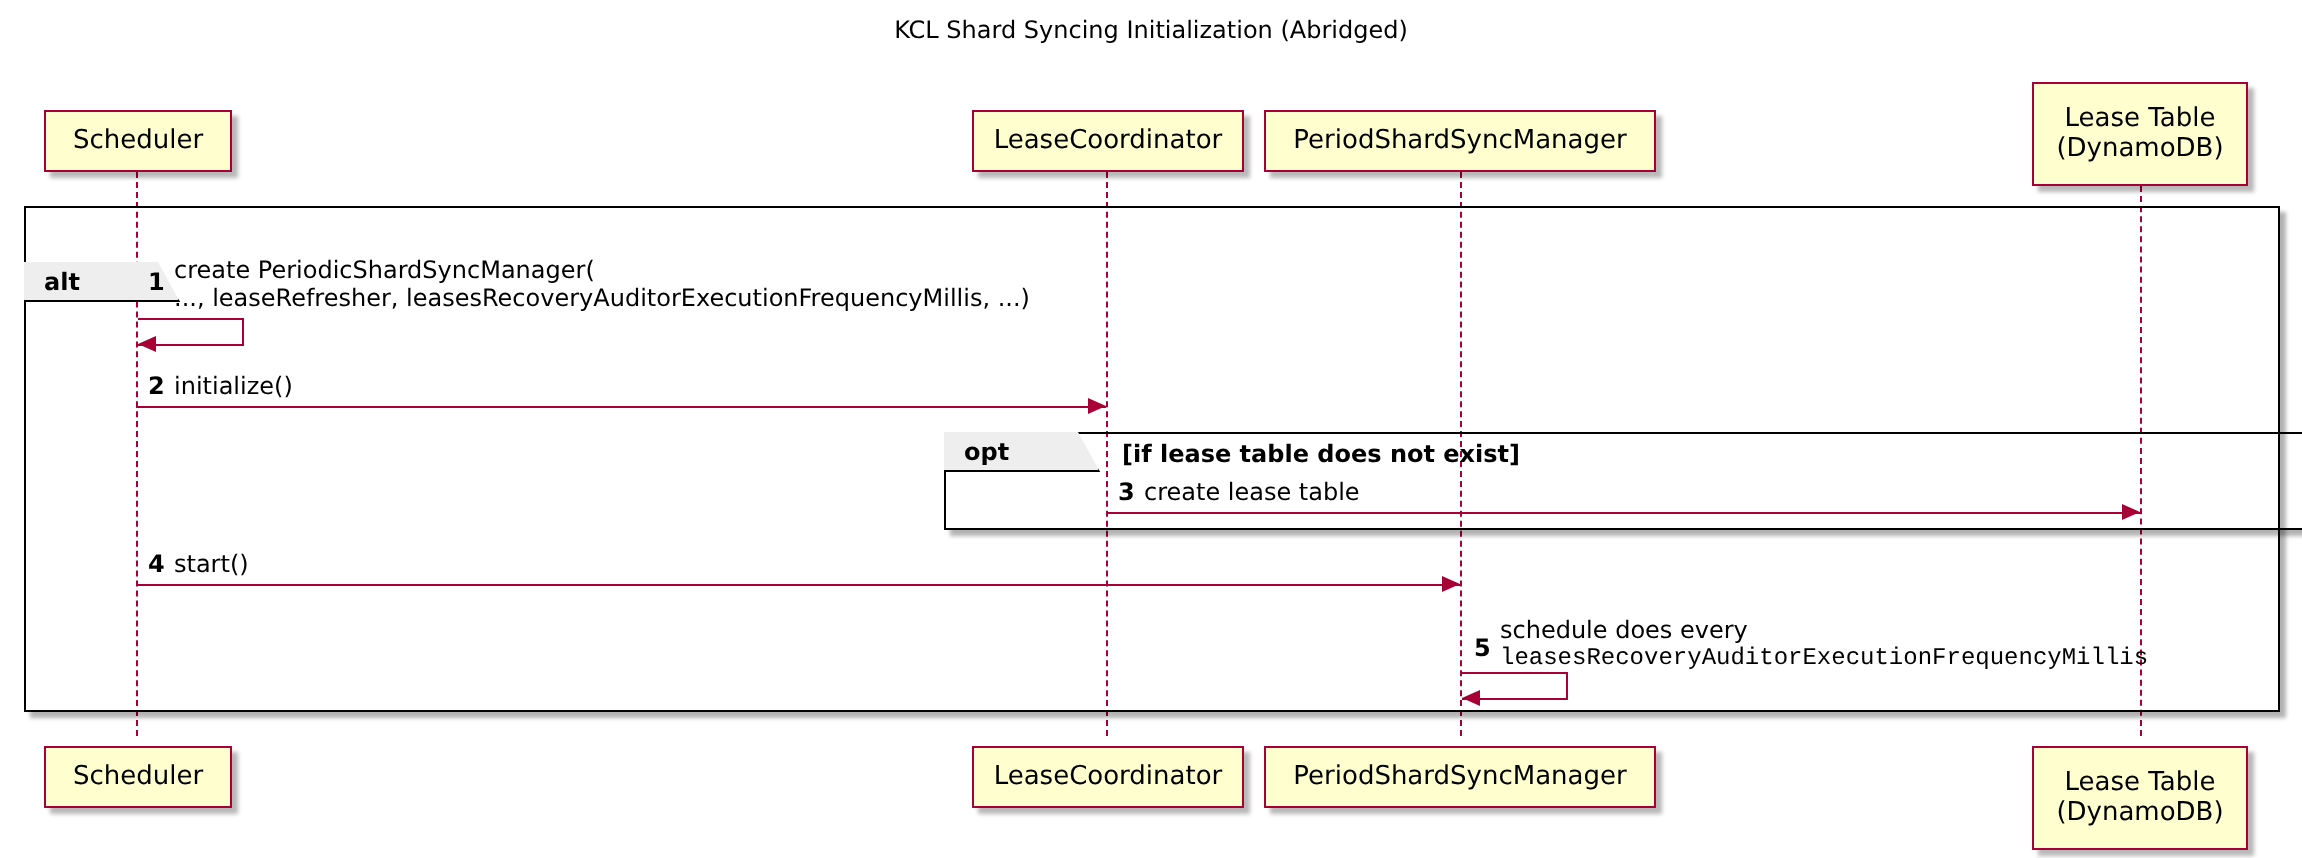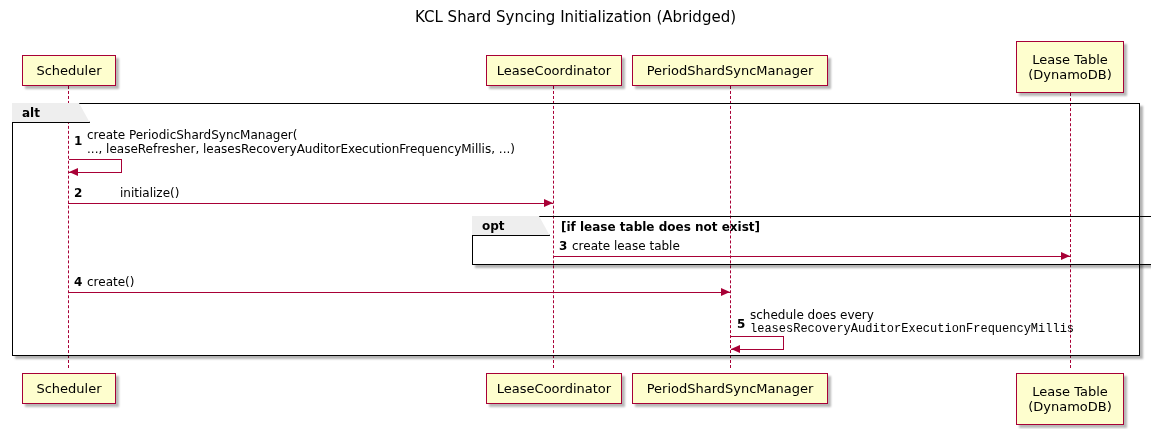--- a/index.html
+++ b/index.html
@@ -21,21 +21,21 @@
     height: 429px;
   }
 
   
   .title {
     position: absolute;
     left: 0;
     top: 8px;
     width: 1151px;
     text-align: center;
-    font-size: 15px;
+    font-size: 12px;
     color: #000000;
     white-space: nowrap;
   }
 
   
   .participant {
     position: absolute;
     box-sizing: border-box;
     background: #FEFECE;
     border: 1.5px solid #A80036;
@@ -165,46 +165,46 @@
   <div class="participant" style="left:632px; top:55px; width:196px; height:31px;">
     <span class="pline">PeriodShardSyncManager</span>
   </div>
 
   <div class="participant" style="left:1016px; top:41px; width:108px; height:52px;">
     <span class="pline">Lease Table</span>
     <span class="pline">(DynamoDB)</span>
   </div>
 
   <div class="fragment" style="left:12px; top:103px; width:1128px; height:253px;">
-    <div class="frag-tab" style="width:78px;">alt</div>
+    <div class="frag-tab" style="width:78px;margin-top:28px;">alt</div>
   </div>
 
   <div class="msg-num" style="left:74px; top:134px;">1</div>
   <div class="msg-label" style="left:87px; top:142px;">   ..., leaseRefresher, leasesRecoveryAuditorExecutionFrequencyMillis, ...)</div>
   <div class="msg-label" style="left:87px; top:128px;">create PeriodicShardSyncManager(</div>
   <div class="self-loop" style="left:69px; top:159px; width:53px; height:14px;"></div>
   <div class="arrow-left" style="left:69px; top:168px;"></div>
 
   <div class="msg-num" style="left:74px; top:186px;">2</div>
-  <div class="msg-label" style="left:87px; top:186px;margin-left:33px;">initialize()</div>
+  <div class="msg-label" style="left:87px; top:186px;">initialize()</div>
   <div class="msg-line" style="left:68px; top:203px; width:485px;"></div>
   <div class="arrow-right" style="left:544px; top:199px;"></div>
 
   <div class="fragment" style="left:472px; top:216px; width:768px; height:49px;">
     <div class="frag-tab" style="width:78px;">opt</div>
     <div class="frag-guard" style="left:88px;">[if lease table does not exist]</div>
   </div>
 
   <div class="msg-num" style="left:559px; top:239px;">3</div>
   <div class="msg-label" style="left:572px; top:239px;">create lease table</div>
   <div class="msg-line" style="left:553px; top:256px; width:517px;"></div>
   <div class="arrow-right" style="left:1061px; top:252px;"></div>
 
   <div class="msg-num" style="left:74px; top:275px;">4</div>
-  <div class="msg-label" style="left:87px; top:275px;">create()</div>
+  <div class="msg-label" style="left:87px; top:275px;">start()</div>
   <div class="msg-line" style="left:68px; top:292px; width:662px;"></div>
   <div class="arrow-right" style="left:721px; top:288px;"></div>
 
   <div class="msg-num" style="left:737px; top:317px;">5</div>
   <div class="msg-label" style="left:750px; top:308px;">schedule does every</div>
   <div class="msg-label" style="left:750px; top:322px;font-family:Liberation Mono, monospace;">   leasesRecoveryAuditorExecutionFrequencyMillis</div>
   <div class="self-loop" style="left:731px; top:336px; width:53px; height:14px;"></div>
   <div class="arrow-left" style="left:731px; top:345px;"></div>
 
   <div class="participant" style="left:22px; top:373px; width:94px; height:31px;">

